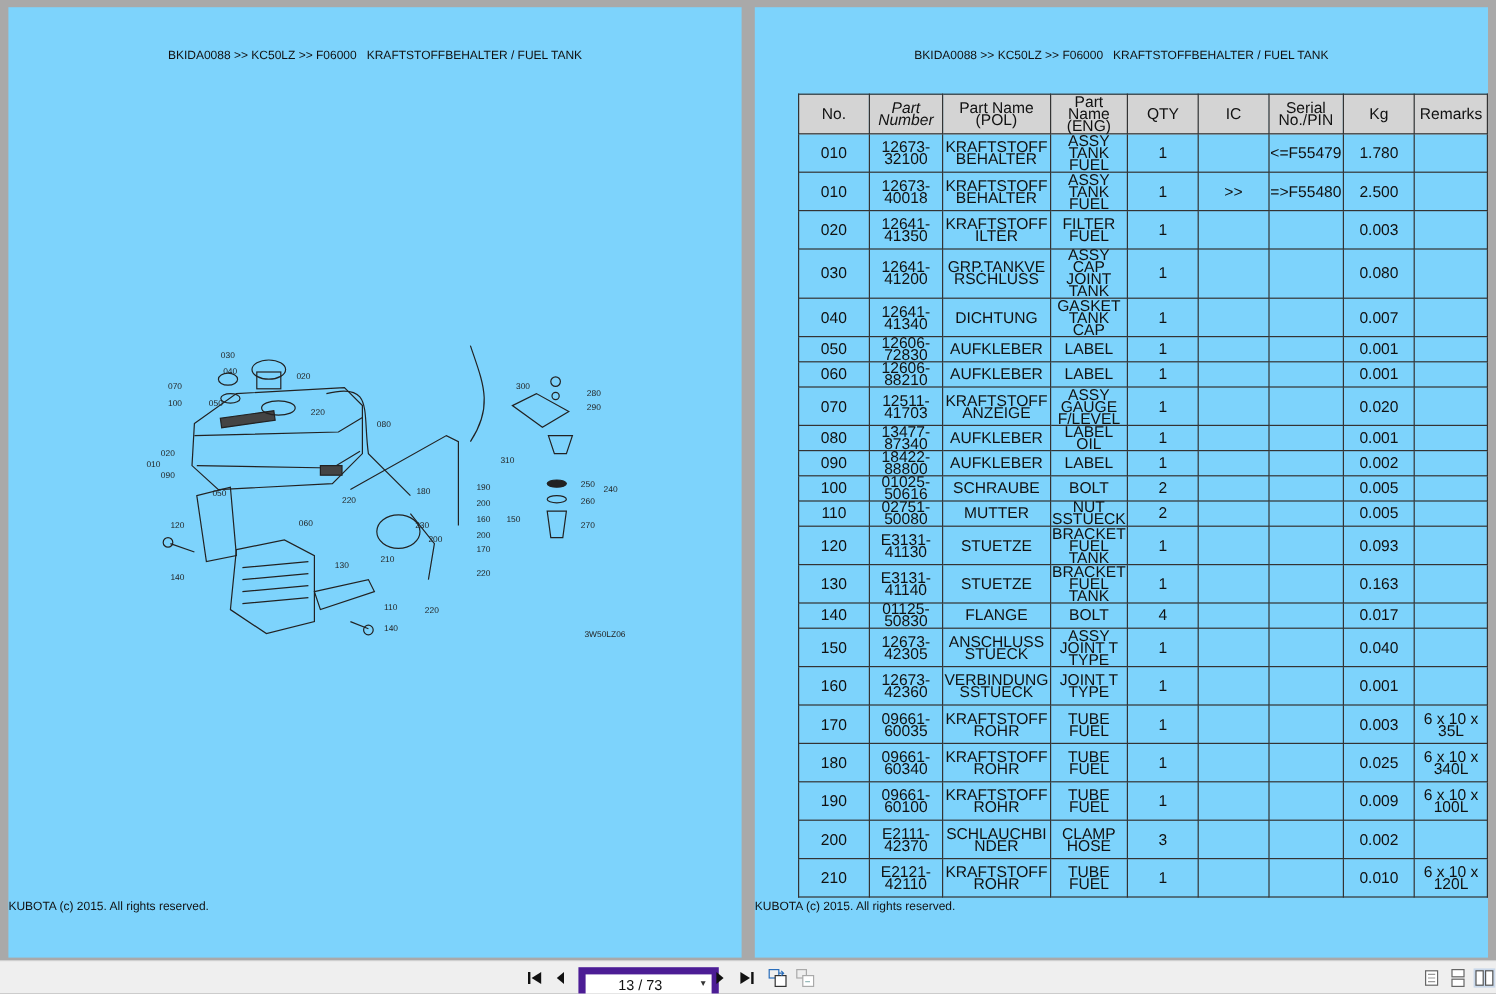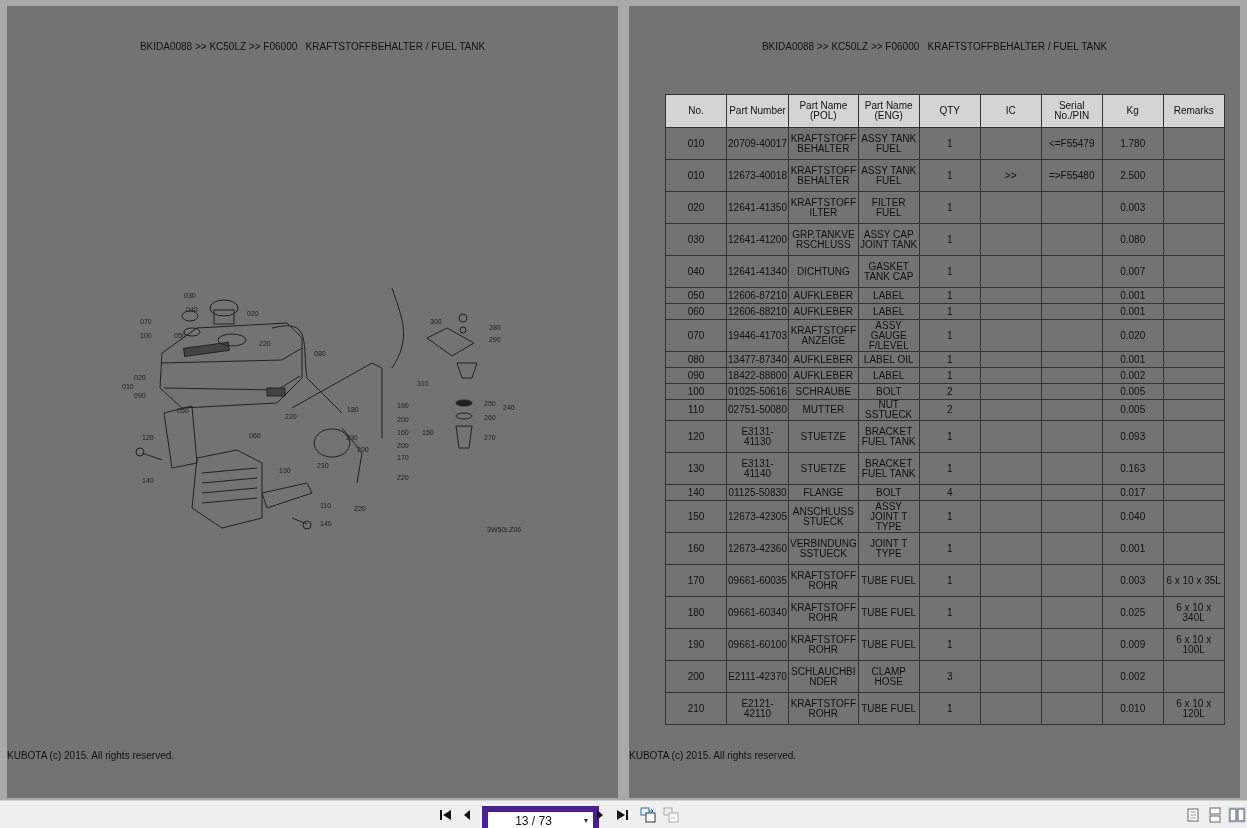--- a/index.html
+++ b/index.html
@@ -1,24 +1,24 @@
 <!DOCTYPE html>
 <html><head>
 <meta charset="utf-8">
 <style>
   html, body { margin:0; padding:0; }
   body { width:1247px; height:828px; background:#a9a9a9; position:relative; overflow:hidden; font-family:"Liberation Sans", sans-serif; }
-  .page { position:absolute; top:6px; width:611px; height:792px; background:#737373; }
+  .page { position:absolute; top:6px; width:611px; height:792px; background:#7dd3fc; }
   #page-left { left:7px; }
   #page-right { left:629px; }
   .page-header { position:absolute; top:35px; left:0; width:100%; text-align:center; font-size:10px; color:#111; white-space:pre; }
   .page-footer { position:absolute; top:744px; left:0; width:100%; font-size:10px; color:#111; }
   .diagram { position:absolute; left:95px; top:262px; width:440px; height:280px; }
   .diagram-code { position:absolute; left:480px; top:520px; font-size:7px; color:#222; }
-  table.parts { position:absolute; left:36px; top:88px; border-collapse:collapse; font-size:10px; color:#111; }
+  table.parts { position:absolute; left:36px; top:72px; border-collapse:collapse; font-size:13px; color:#111; }
   table.parts th, table.parts td { border:1px solid #333; text-align:center; vertical-align:middle; padding:0 1px; line-height:10px; }
   table.parts th { background:#d4d4d4; height:32px; font-weight:normal; }
   table.parts td { height:31px; }
   table.parts tr.short td { height:15px; }
   .c0{width:58px}.c1{width:59px}.c2{width:58px}.c3{width:58px}.c4{width:58px}.c5{width:58px}.c6{width:58px}.c7{width:58px}.c8{width:58px}
   .toolbar { position:absolute; left:0; top:800px; width:1247px; height:28px; background:#efefef; border-top:1px solid #cfcfcf; }
   .tb-btn { position:absolute; top:6px; height:16px; display:flex; align-items:center; justify-content:center; font-size:12px; color:#111; cursor:pointer; }
   .page-select { position:absolute; left:482px; top:5px; width:105px; height:17px; background:#fff; border:6px solid #4c1d95; font-size:12px; color:#111; display:flex; align-items:center; }
   .page-select span.val { flex:1; text-align:center; }
   .page-select span.caret { width:14px; font-size:7px; color:#333; text-align:center; }
@@ -117,36 +117,36 @@
 
   <div class="page-footer">KUBOTA (c) 2015. All rights reserved.</div>
 </div>
 
 <div class="page" id="page-right">
   <div class="page-header">BKIDA0088 &gt;&gt; KC50LZ &gt;&gt; F06000   KRAFTSTOFFBEHALTER / FUEL TANK</div>
   <table class="parts" id="parts-table">
     <thead>
       <tr id="header-row">
           <th class="c0" style="white-space: pre-line;">No.</th>
-          <th class="c1" style="white-space: pre-line;">Part Number</th>
+          <th class="c1" style="white-space: pre-line; font-style: italic;">Part Number</th>
           <th class="c2" style="white-space: pre-line;">Part Name
 (POL)</th>
           <th class="c3" style="white-space: pre-line;">Part Name
 (ENG)</th>
           <th class="c4" style="white-space: pre-line;">QTY</th>
           <th class="c5" style="white-space: pre-line;">IC</th>
           <th class="c6" style="white-space: pre-line; margin-top: 47px;">Serial No./PIN</th>
           <th class="c7" style="white-space: pre-line;">Kg</th>
           <th class="c8" style="white-space: pre-line;">Remarks</th>
         </tr>
     </thead>
     <tbody id="parts-body">
         <tr>
           <td class="c0">010</td>
-          <td class="c1">20709-40017</td>
+          <td class="c1">12673-32100</td>
           <td class="c2">KRAFTSTOFF BEHALTER</td>
           <td class="c3">ASSY TANK FUEL</td>
           <td class="c4">1</td>
           <td class="c5"></td>
           <td class="c6">&lt;=F55479</td>
           <td class="c7">1.780</td>
           <td class="c8"></td>
         </tr>
         <tr>
           <td class="c0">010</td>
@@ -187,21 +187,21 @@
           <td class="c2">DICHTUNG</td>
           <td class="c3">GASKET TANK CAP</td>
           <td class="c4">1</td>
           <td class="c5"></td>
           <td class="c6"></td>
           <td class="c7">0.007</td>
           <td class="c8"></td>
         </tr>
         <tr class="short">
           <td class="c0">050</td>
-          <td class="c1">12606-87210</td>
+          <td class="c1">12606-72830</td>
           <td class="c2">AUFKLEBER</td>
           <td class="c3">LABEL</td>
           <td class="c4">1</td>
           <td class="c5"></td>
           <td class="c6"></td>
           <td class="c7">0.001</td>
           <td class="c8"></td>
         </tr>
         <tr class="short">
           <td class="c0">060</td>
@@ -209,21 +209,21 @@
           <td class="c2">AUFKLEBER</td>
           <td class="c3">LABEL</td>
           <td class="c4">1</td>
           <td class="c5"></td>
           <td class="c6"></td>
           <td class="c7">0.001</td>
           <td class="c8"></td>
         </tr>
         <tr>
           <td class="c0">070</td>
-          <td class="c1">19446-41703</td>
+          <td class="c1">12511-41703</td>
           <td class="c2">KRAFTSTOFF ANZEIGE</td>
           <td class="c3">ASSY GAUGE F/LEVEL</td>
           <td class="c4">1</td>
           <td class="c5"></td>
           <td class="c6"></td>
           <td class="c7">0.020</td>
           <td class="c8"></td>
         </tr>
         <tr class="short">
           <td class="c0">080</td>

